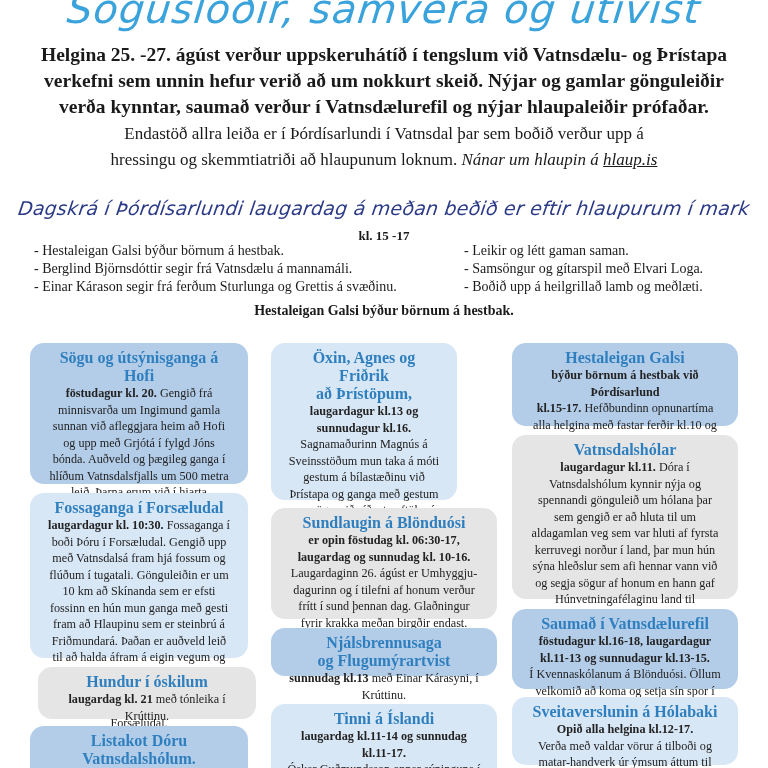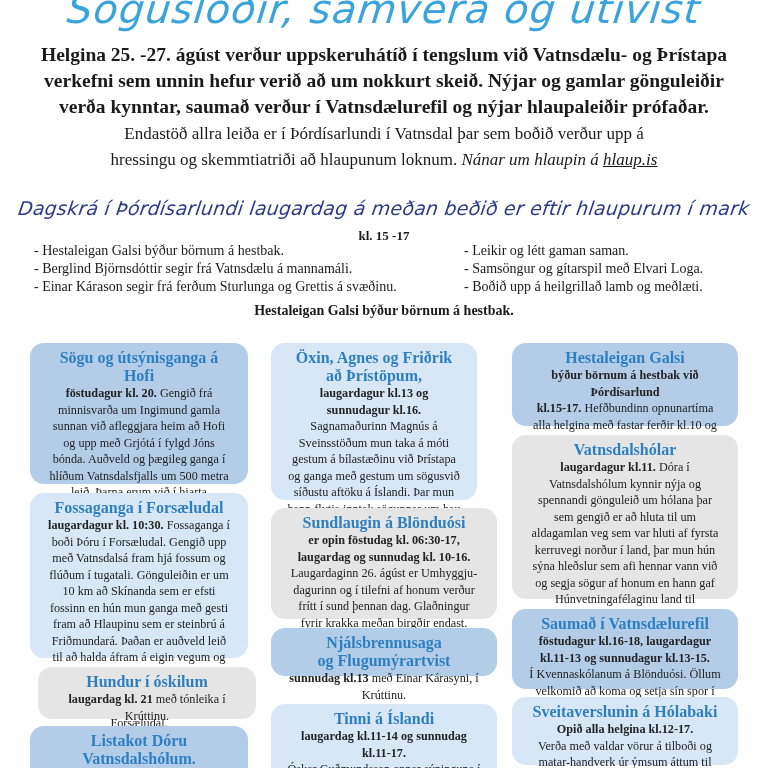--- a/index.html
+++ b/index.html
@@ -94,21 +94,21 @@
   <div class="title">Hundur í óskilum</div>
   <div><b>laugardag kl. 21</b><span> með tónleika í Krúttinu.</span></div>
   <div><span>Miðar seldir á </span><i>tix.is.</i></div>
 </div>
 
 <div class="card c-mid" style="left:30px; top:726px; width:218px; height:60px;">
   <div class="title">Listakot Dóru Vatnsdalshólum.</div>
 
 </div>
 
-<div class="card c-light" style="left:271px; top:343px; width:206px; height:157px;">
+<div class="card c-light" style="left:271px; top:343px; width:186px; height:157px;">
   <div class="title">Öxin, Agnes og Friðrik</div>
   <div class="title">að Þrístöpum,</div>
   <div style="font-weight:bold;">laugardagur kl.13 og sunnudagur kl.16.</div>
   <div>Sagnamaðurinn Magnús á Sveinsstöðum mun taka á móti gestum á bílastæðinu við Þrístapa og ganga með gestum um sögusvið síðustu aftöku á Íslandi. Þar mun hann flytja inntak sögunnar um þau Agnesi og Friðrik og segja frá aftökunni sem fór þar fram árið 1830.</div>
 </div>
 
 <div class="card c-cyan" style="left:271px; top:508px; width:226px; height:111px;">
   <div class="title">Sundlaugin á Blönduósi</div>
   <div style="font-weight:bold;">er opin föstudag kl. 06:30-17,</div>
   <div style="font-weight:bold;">laugardag og sunnudag kl. 10-16.</div>

